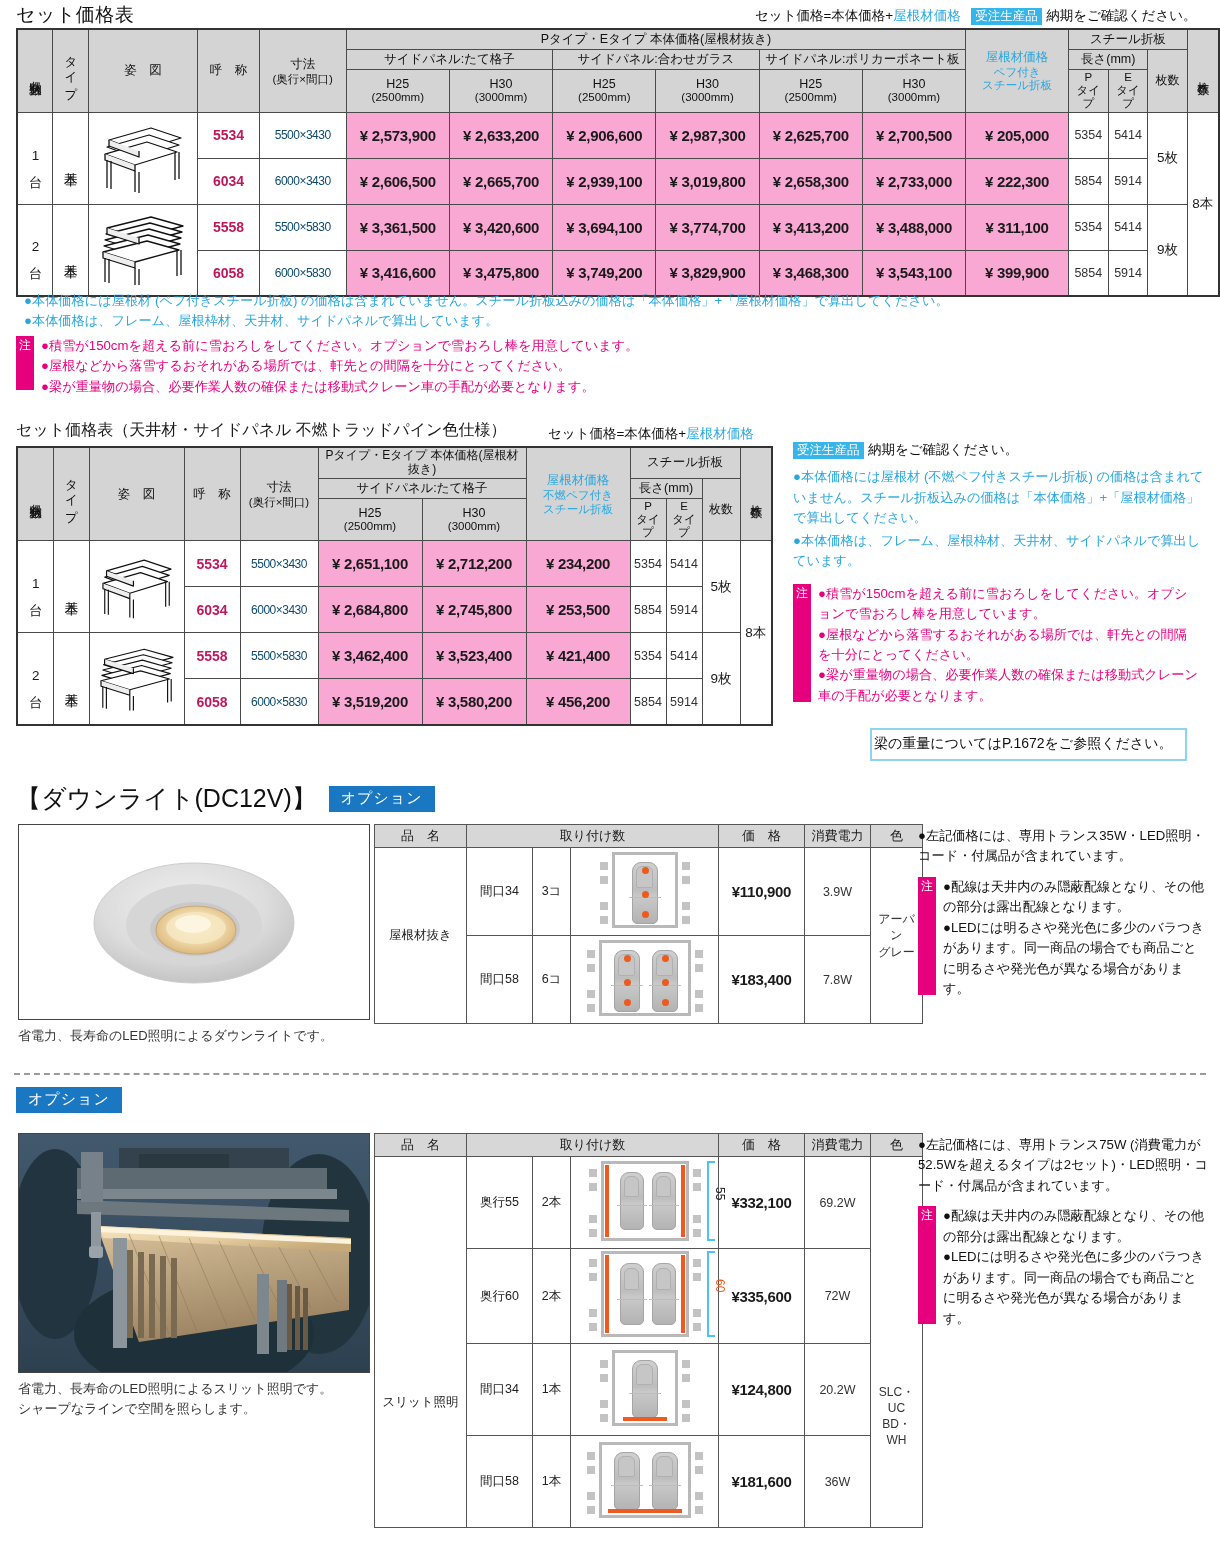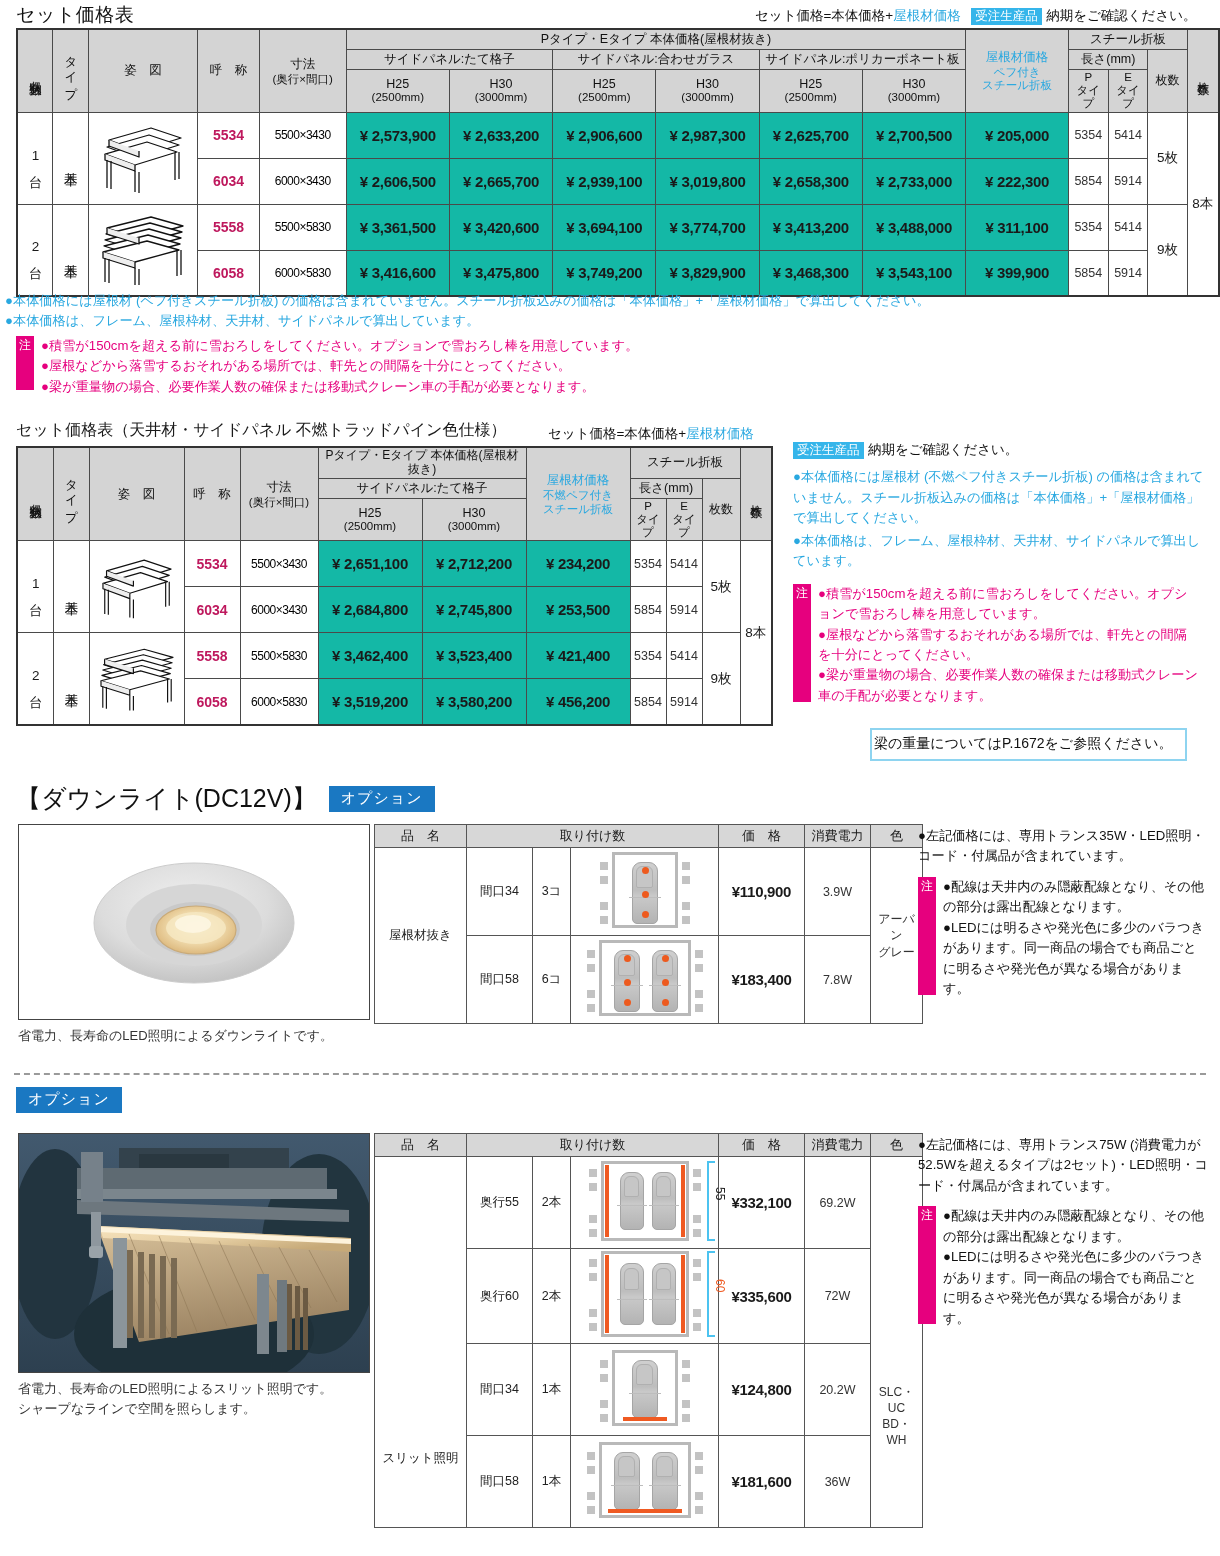--- a/index.html
+++ b/index.html
@@ -56,28 +56,28 @@
   .outer-thick { border: 2px solid #333 !important; }
 
   .vtxt {
     writing-mode: vertical-rl;
     text-orientation: upright;
     letter-spacing: 1px;
     display: inline-block;
   }
 
   .price {
-    background: #14b8a6;
+    background: #f9a8d4;
     font-weight: bold;
     font-size: 15px;
     letter-spacing: -.3px;
     white-space: nowrap;
   }
   .len { font-size: 12.5px; color: #333; }
-  .dim { font-size: 12px; color: #000000; letter-spacing: -.5px;}
+  .dim { font-size: 12px; color: #0c4a6e; letter-spacing: -.5px;}
   .kosho { font-size: 14px; font-weight: bold; color: #be185d; }
   .cnt { font-size: 13.5px; }
 
   .hdr-blue { color: #29a8e0; }
   .hdr-sm { font-size: 11.5px; line-height: 1.15; }
 
   
   .bullets { font-size: 13.2px; color: #e6007e; line-height: 1.55; }
   .bullets.cy { color: #29a8e0; }
   .note-box { display: flex; gap: 7px; }
@@ -402,21 +402,21 @@
     <td class="price">¥ 3,468,300</td>
     <td class="price">¥ 3,543,100</td>
     <td class="price">¥ 399,900</td>
     <td class="len">5854</td>
     <td class="len">5914</td>
   </tr>
 </tbody>
     </table>
 </div>
 
-<div style="position:absolute; left:5px; top:291px; width:1050px;">
+<div style="position:absolute; left:24px; top:291px; width:1050px;">
   <div class="bullets cy">●本体価格には屋根材 (ペフ付きスチール折板) の価格は含まれていません。スチール折板込みの価格は「本体価格」+「屋根材価格」で算出してください。</div>
   <div class="bullets cy">●本体価格は、フレーム、屋根枠材、天井材、サイドパネルで算出しています。</div>
 </div>
 
 <div style="position:absolute; left:16px; top:336px; width:1050px;" class="note-box">
   <div class="note-tag" style="height:54px;">注</div>
   <div>
     <div class="note-body">●積雪が150cmを超える前に雪おろしをしてください。オプションで雪おろし棒を用意しています。</div>
     <div class="note-body">●屋根などから落雪するおそれがある場所では、軒先との間隔を十分にとってください。</div>
     <div class="note-body">●梁が重量物の場合、必要作業人数の確保または移動式クレーン車の手配が必要となります。</div>
@@ -806,21 +806,21 @@
   <tbody>
         <tr>
     <th>品　名</th>
     <th colspan="3">取り付け数</th>
     <th>価　格</th>
     <th>消費電力</th>
     <th>色</th>
   </tr>
 
   <tr style="height:92px">
-    <td rowspan="4" class="pname" style="vertical-align:bottom; padding-bottom:60px;">スリット照明</td>
+    <td rowspan="4" class="pname" style="vertical-align:bottom; padding-bottom:116px;">スリット照明</td>
     <td class="sz">奥行55</td>
     <td class="qty">2本</td>
     <td>
       <div class="diagram">
         <div class="dg-frame" style="width:88px;height:80px;">
           <div class="slit-v" style="left:1px; top:1px; bottom:1px;"></div>
           <div class="slit-v" style="right:1px; top:1px; bottom:1px;"></div>
           <div class="car" style="position:absolute;left:16px;top:8px;width:24px;height:58px;"></div>
           <div class="car" style="position:absolute;left:48px;top:8px;width:24px;height:58px;"></div>
         </div>

